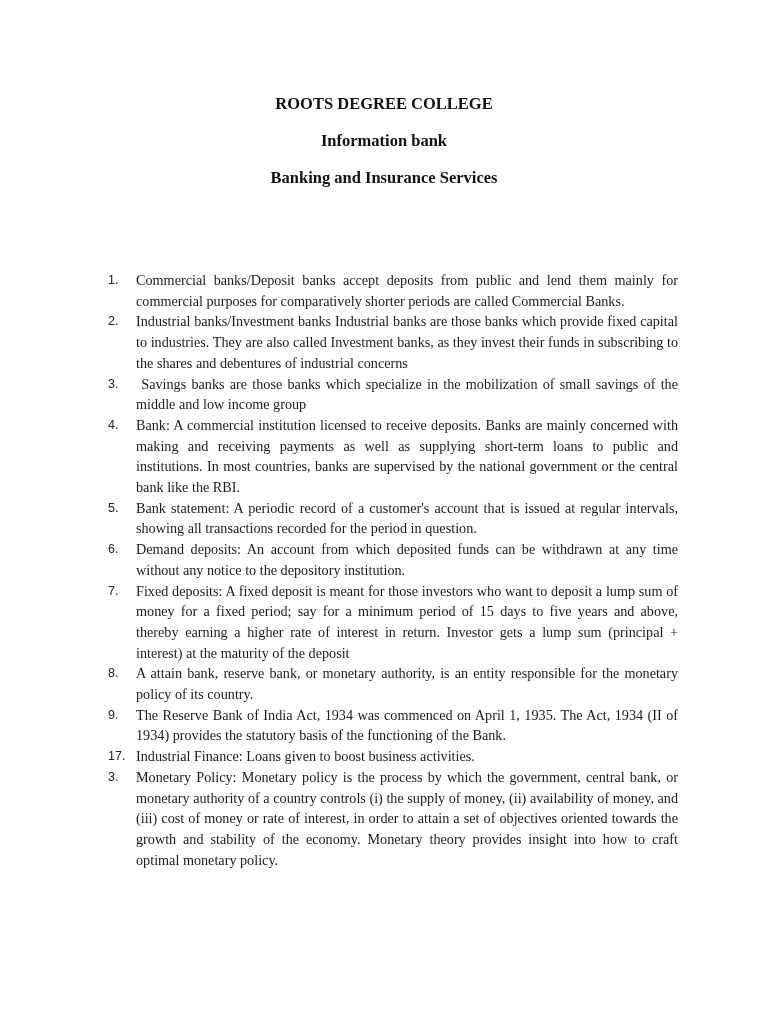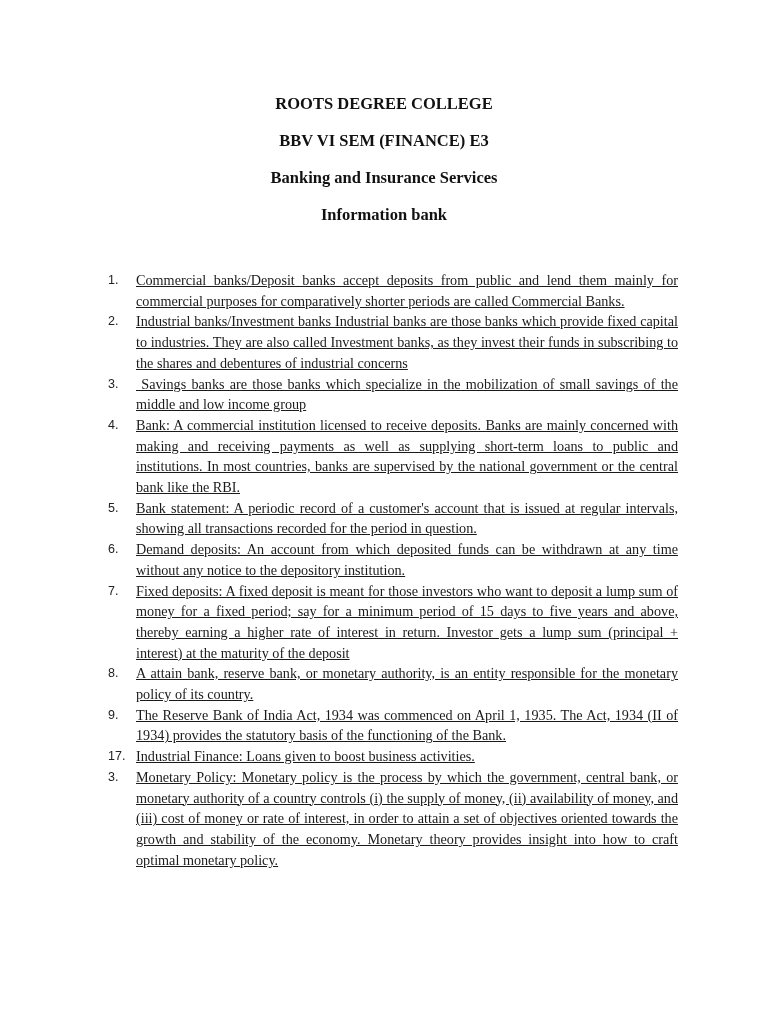--- a/index.html
+++ b/index.html
@@ -58,35 +58,33 @@
       position: absolute;
       left: 0;
       top: 0;
       font-family: "Liberation Sans", sans-serif;
       font-size: 12.5px;
       color: #222;
     }
     .item .text {
       display: block;
       text-align: justify;
-      text-decoration: underline;
     }
     .item .text.last-left {
       text-align-last: left;
     }
   </style>
 </head>
 <body>
 
 <div class="page">
   <div class="header">
     <div class="line">ROOTS DEGREE COLLEGE</div>
-    <div class="line">BBV VI SEM (FINANCE) E3</div>
+    <div class="line">Information bank</div>
     <div class="line">Banking and Insurance Services</div>
-    <div class="line">Information bank</div>
   </div>
 
   <ol class="list">
     <li class="item">
       <span class="num">1.</span>
       <span class="text last-left">Commercial banks/Deposit banks accept deposits from public and lend them mainly for commercial purposes for comparatively shorter periods are called Commercial Banks.</span>
     </li>
     <li class="item">
       <span class="num">2.</span>
       <span class="text last-left">Industrial banks/Investment banks Industrial banks are those banks which provide fixed capital to industries. They are also called Investment banks, as they invest their funds in subscribing to the shares and debentures of industrial concerns</span>

